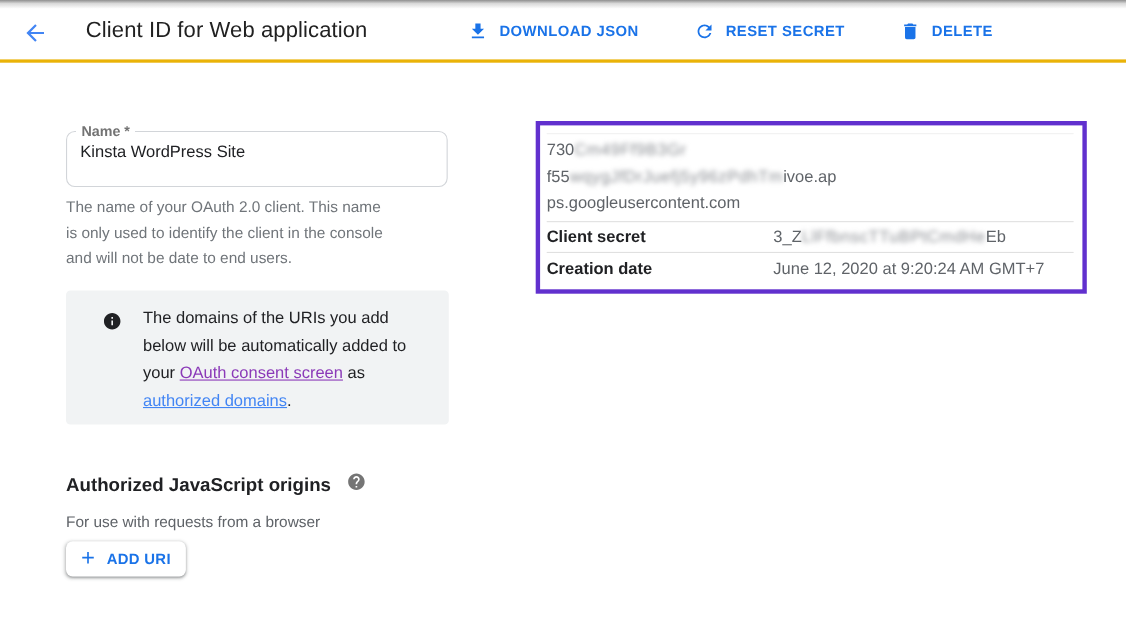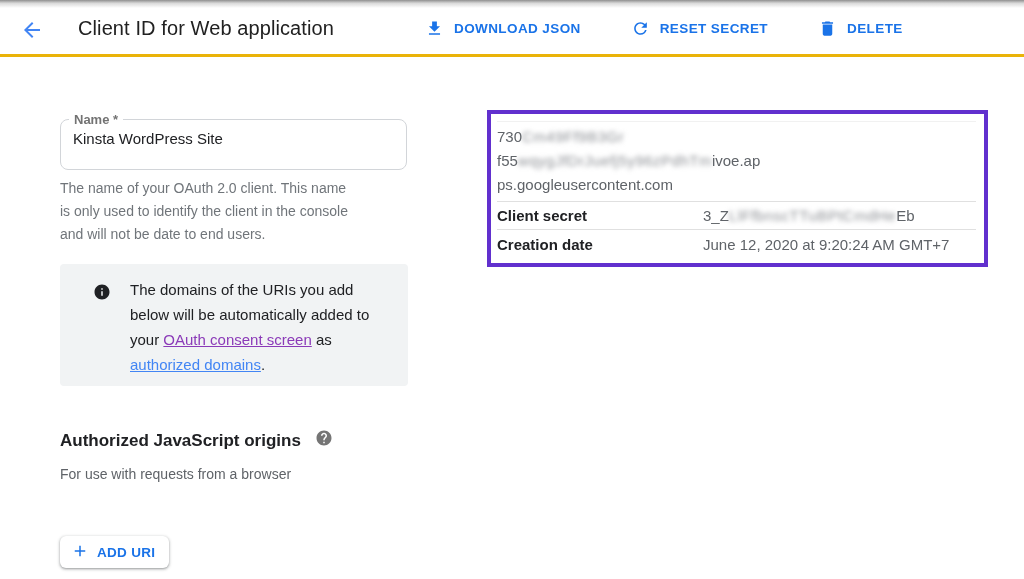--- a/index.html
+++ b/index.html
@@ -62,21 +62,21 @@
   .link-purple { color: #8b3ab8; text-decoration: underline; cursor: pointer; }
   .link-blue { color: #4285f4; text-decoration: underline; cursor: pointer; }
   .origins-heading {
     position: absolute; left: 60px; top: 429px; font-size: 17px; font-weight: 700;
     color: #202124; display: flex; align-items: center; gap: 14px;
   }
   .origins-subtitle {
     position: absolute; left: 60px; top: 466px; font-size: 14px; color: #5f6368;
   }
   .add-uri-btn {
-    position: absolute; left: 60px; top: 536px; height: 32px;
+    position: absolute; left: 60px; top: 492px; height: 32px;
     display: flex; align-items: center; gap: 8px; padding: 0 14px 0 11px;
     background: #fff; border: none; border-radius: 6px; cursor: pointer;
     box-shadow: 0 1px 2px rgba(60,64,67,.35), 0 1px 3px 1px rgba(60,64,67,.18);
     color: #1a73e8; font-family: "Liberation Sans", sans-serif;
     font-size: 13.5px; font-weight: 700; letter-spacing: 0.3px;
   }
   
   .details-panel {
     position: absolute; left: 487px; top: 110px; width: 501px; height: 157px;
     border: 4px solid #6130ce; background: #fff; padding: 0 8px 0 6px;

